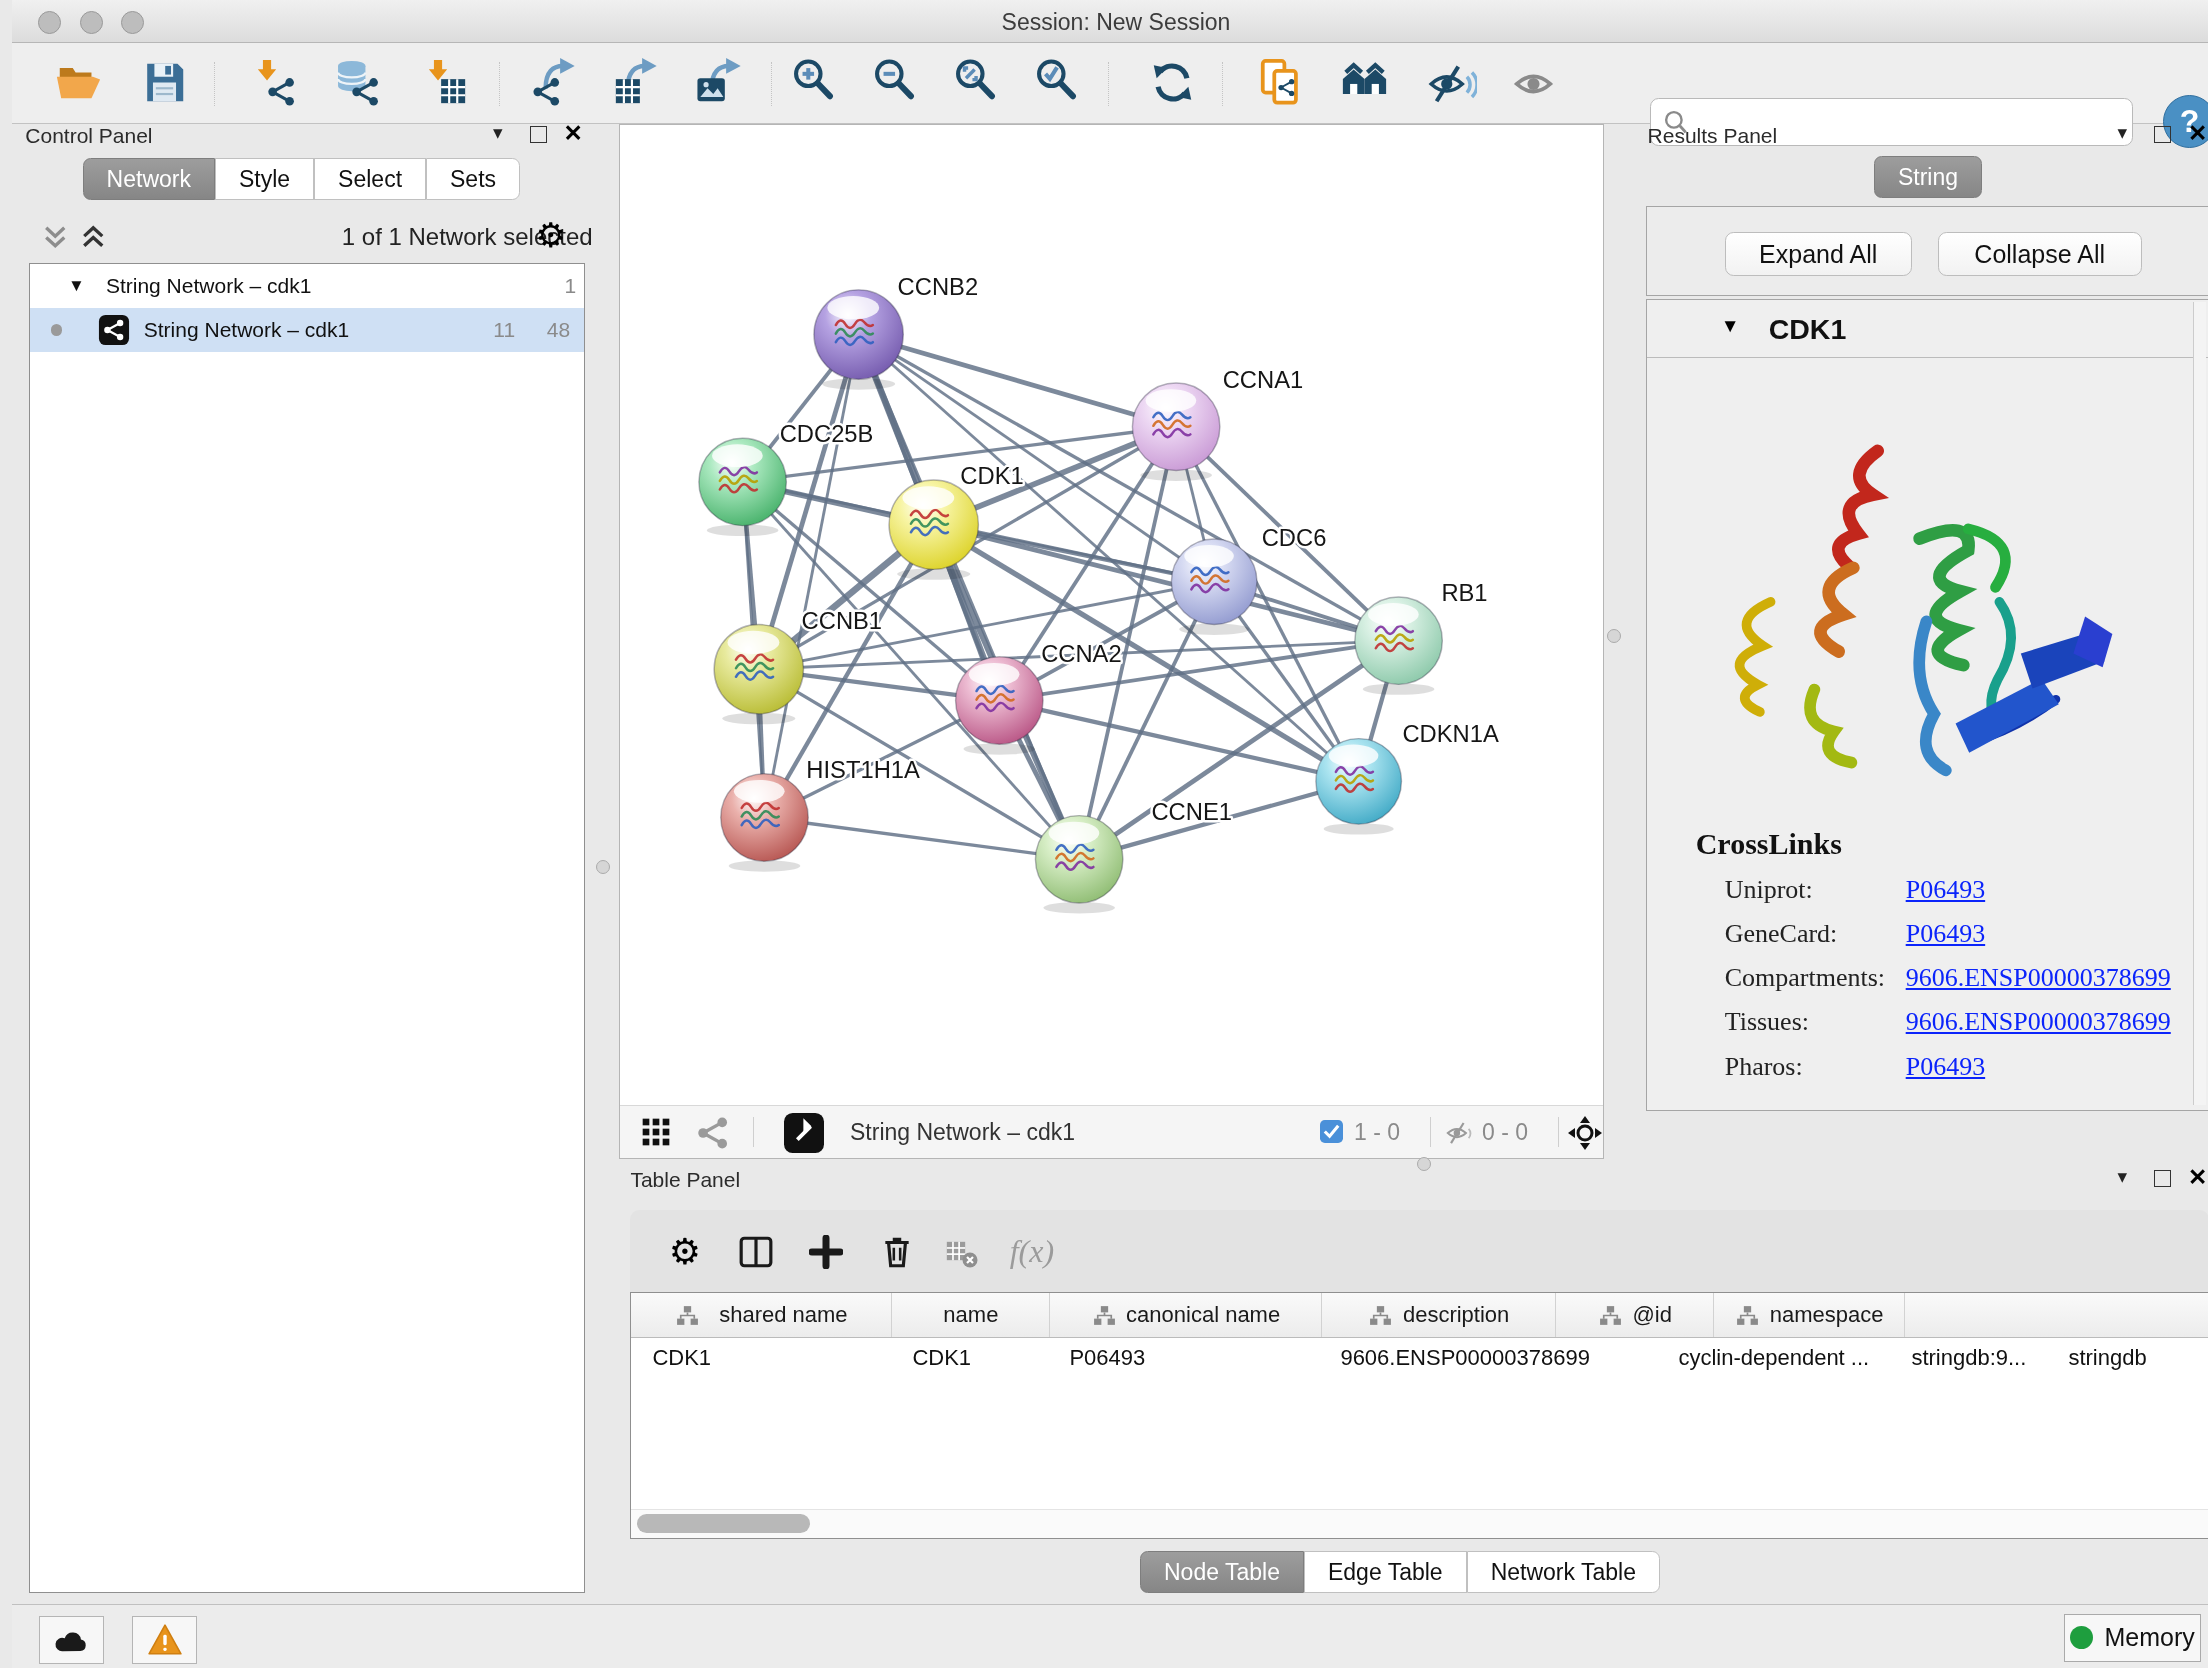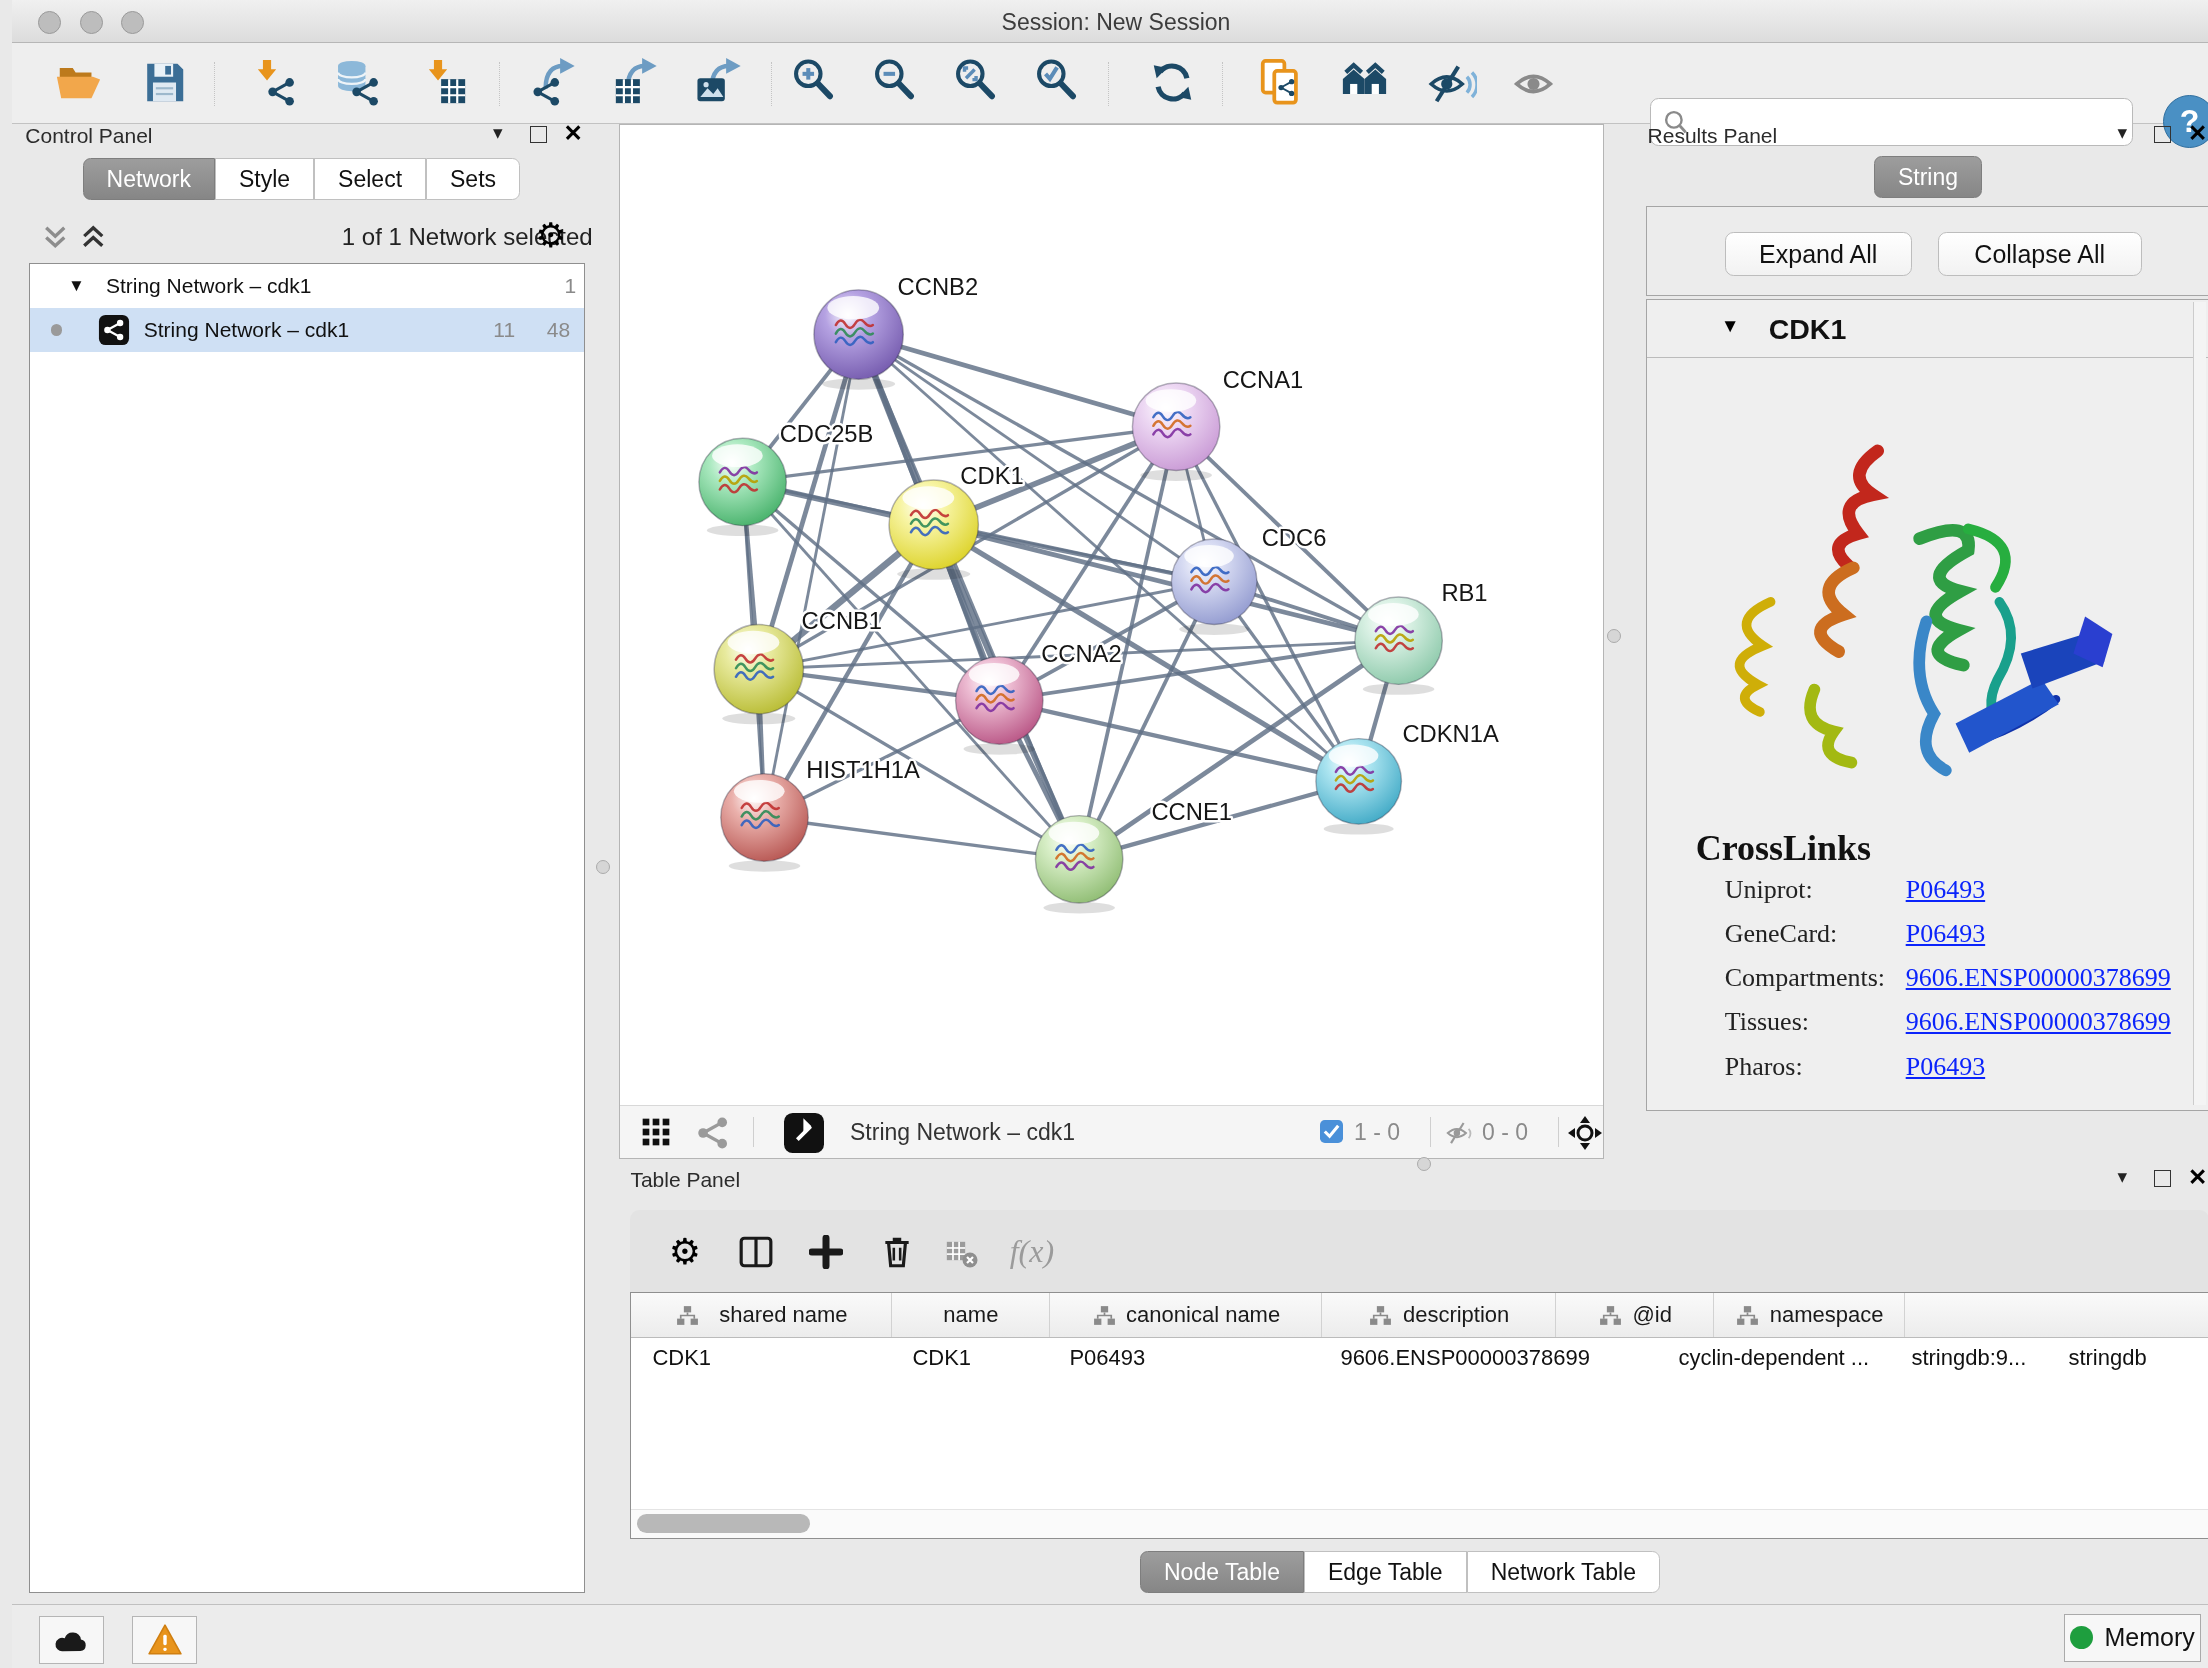--- a/index.html
+++ b/index.html
@@ -69,21 +69,21 @@
   .rp-btn{position:absolute;top:25px;height:42px;border:1.9px solid #bdbdbd;border-radius:8.6px;
     background:linear-gradient(#ffffff,#f2f2f2);font-size:25px;color:#111;display:flex;
     align-items:center;justify-content:center;}
   #rp-boxB{position:absolute;left:5.7px;top:175px;width:561px;height:810px;border:1.9px solid #a5a5a5;
     background:#efefef;}
   #rp-sec-head{position:absolute;left:0;top:0;width:100%;height:57px;border-bottom:1.9px solid #bbb;}
   #rp-gene{position:absolute;left:122px;top:13.3px;font-size:28.5px;font-weight:bold;color:#111;}
   #rp-desc-row{position:absolute;left:7.6px;top:63px;width:538px;height:42px;border:1px solid #cfcfcf;
     background:#efefef;}
   #rp-desc{position:absolute;left:27px;top:6.7px;font-size:25px;color:#222;}
-  #rp-crosslinks{position:absolute;left:49px;top:527px;font-size:36px;font-weight:bold;
+  #rp-crosslinks{position:absolute;left:49px;top:527px;font-size:30px;font-weight:bold;
     font-family:"Liberation Serif",serif;color:#111;}
   .link-row{position:absolute;left:78px;width:457px;height:44px;font-family:"Liberation Serif",serif;}
   .link-label{position:absolute;left:0;top:5.7px;font-size:26px;color:#222;}
   .link-value{position:absolute;left:181px;top:5.7px;font-size:26px;color:#0b24fb;text-decoration:underline;}
   #rp-scroll{position:absolute;right:1.9px;top:1.9px;width:11.4px;height:803px;background:#f4f4f4;
     border-left:1px solid #ccc;}
 
   
   #table-panel{position:absolute;left:607px;top:1168px;width:1598px;height:426px;}
   #tp-toolbar{position:absolute;left:11.4px;top:42px;width:1579px;height:82px;background:#e3e3e3;

